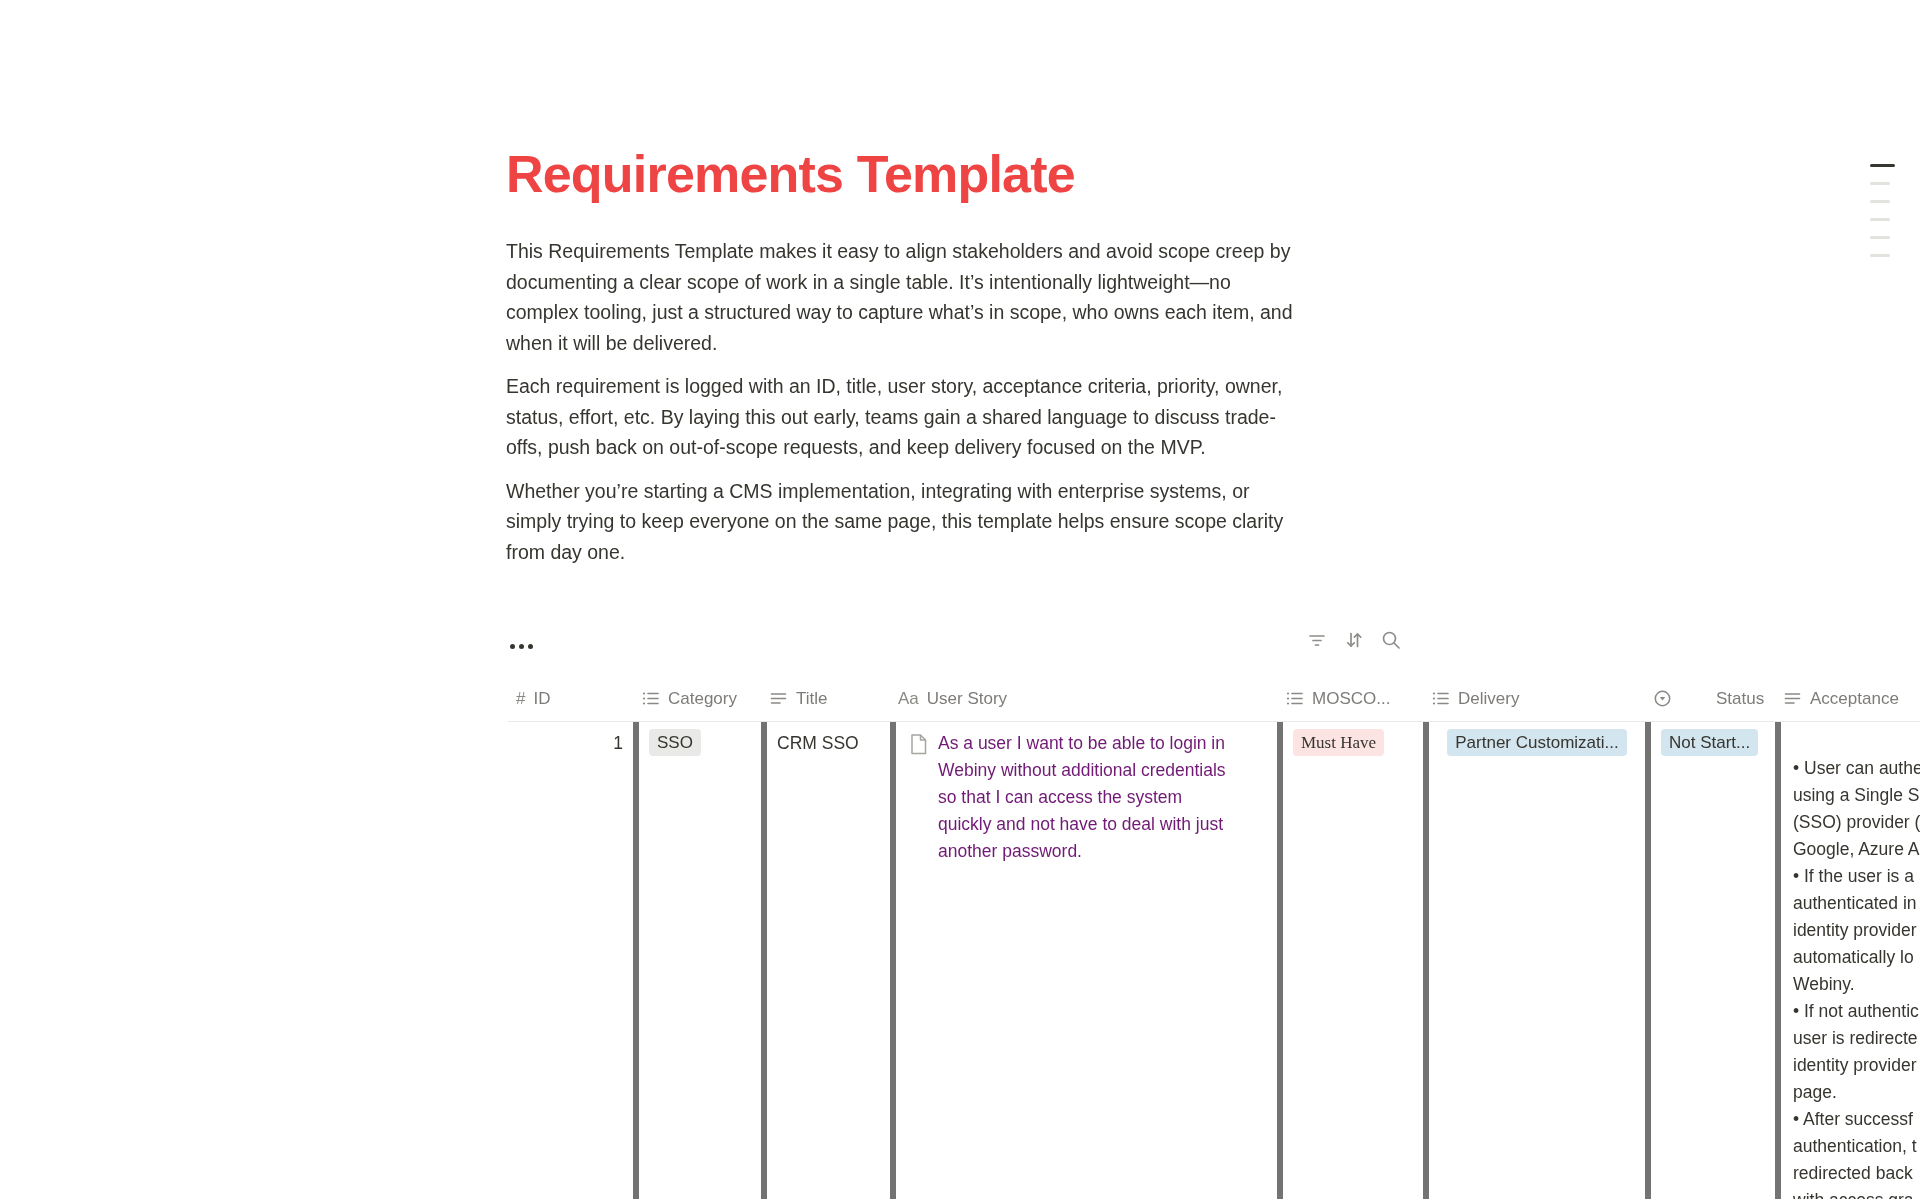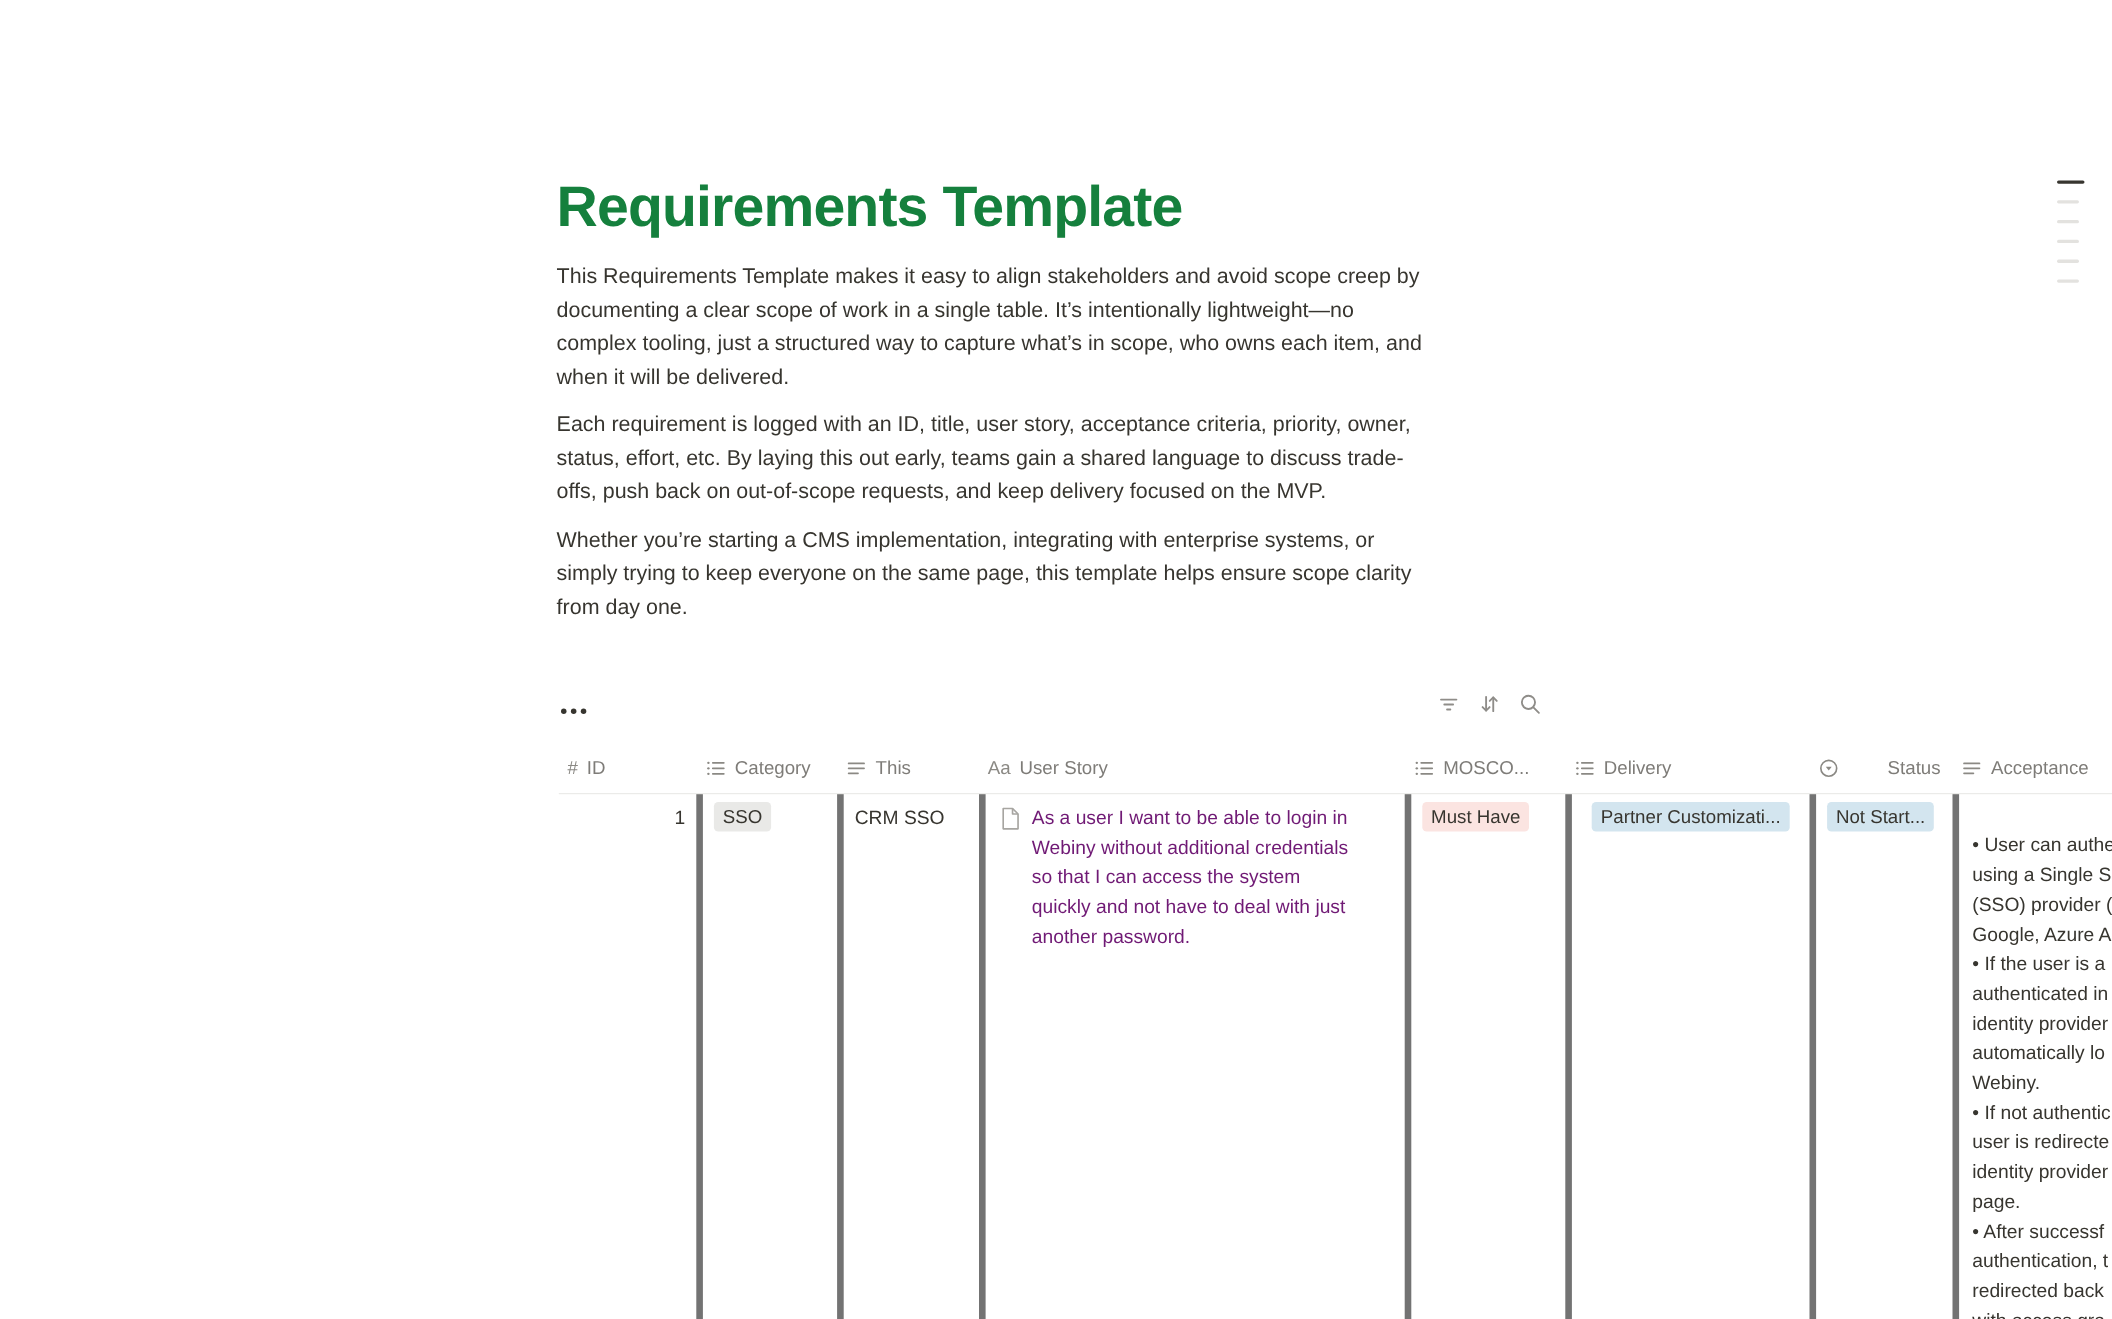--- a/index.html
+++ b/index.html
@@ -3,22 +3,22 @@
 <meta charset="utf-8">
 <style>
   html,body{margin:0;padding:0;background:#fff;}
   .screen{
     position:relative;width:1920px;height:1199px;background:#ffffff;overflow:hidden;
     font-family:"Liberation Sans",sans-serif;color:#37352F;
     -webkit-font-smoothing:antialiased;
   }
   
   .page-title{
-    position:absolute;left:506px;top:122px;
-    font-size:52px;line-height:62px;font-weight:700;color:#15803d;letter-spacing:-0.8px;
+    position:absolute;left:506px;top:108px;
+    font-size:52px;line-height:62px;font-weight:700;color:#ef4444;letter-spacing:-0.8px;
   }
   
   .paragraphs{position:absolute;left:506px;top:236px;width:920px;font-size:19.5px;line-height:30.5px;color:#37352F;}
   .paragraphs p{margin:0 0 13px 0;white-space:pre-line;}
   
   .toc{position:absolute;left:1870px;top:164px;width:26px;}
   .toc-dash{height:3px;width:20px;border-radius:2px;background:#E3E2DF;margin-bottom:15px;}
   .toc-dash.active{background:#37352F;width:25px;}
   
   .db-more{position:absolute;left:510px;top:644px;display:flex;gap:4px;align-items:center;cursor:pointer;}
@@ -33,21 +33,21 @@
   
   .db-row{position:absolute;left:508px;top:722px;width:1412px;height:478px;}
   .cell{position:absolute;top:0;height:478px;box-sizing:border-box;border-left:6px solid #737373;}
   .cell.first{border-left:none;}
   .cell-id{left:0;width:125px;text-align:right;padding:8px 10px;font-size:17.5px;line-height:26px;color:#37352F;}
   .cell-category{left:125px;width:128px;padding:7px 10px;}
   .cell-title{left:253px;width:129px;padding:8px 10px;font-size:17.5px;line-height:26px;}
   .cell-story{left:382px;width:387px;padding:8px 10px 8px 12px;}
   .story-icon{position:absolute;left:12px;top:11px;width:21px;height:23px;}
   .story-text{margin-left:30px;font-size:17.5px;line-height:27px;font-weight:500;color:#701a75;white-space:pre-line;}
-  .cell-moscow{left:769px;width:146px;padding:7px 10px;}
+  .cell-moscow{left:769px;width:146px;padding:7px 10px;font-family:Liberation Serif, serif;}
   .cell-delivery{left:915px;width:222px;padding:7px 10px;text-align:center;}
   .cell-status{left:1137px;width:130px;padding:7px 10px;}
   .cell-accept{left:1267px;width:300px;padding:6px 12px;font-size:17.5px;line-height:27px;white-space:pre-line;color:#37352F;}
   
   .badge{display:inline-block;max-width:100%;box-sizing:border-box;padding:2px 8px;border-radius:4px;font-size:17px;line-height:23px;color:#37352F;white-space:nowrap;overflow:hidden;}
   .badge.gray{background:#E9E9E7;}
   .badge.red{background:#FBE4E1;}
   .badge.blue{background:#D3E5EF;}
 </style>
 </head>
@@ -121,21 +121,21 @@
       </svg>
       <span>Category</span>
     </div>
 
     <div class="hcell" style="left:253px;width:129px;">
       <svg class="hicon" viewBox="0 0 19 19" fill="none" stroke="#8B8984" stroke-width="1.6" stroke-linecap="round">
         <line x1="2.5" y1="5" x2="16.5" y2="5"></line>
         <line x1="2.5" y1="9.5" x2="16.5" y2="9.5"></line>
         <line x1="2.5" y1="14" x2="11" y2="14"></line>
       </svg>
-      <span>This</span>
+      <span>Title</span>
     </div>
 
     <div class="hcell" style="left:382px;width:387px;">
       <span class="hicon-text">Aa</span>
       <span>User Story</span>
     </div>
 
     <div class="hcell" style="left:769px;width:146px;text-align:right;">
       <svg class="hicon" viewBox="0 0 19 19" fill="#8B8984" stroke="#8B8984" stroke-width="1.6" stroke-linecap="round">
         <circle cx="3" cy="4.5" r="1.1" stroke="none"></circle>

